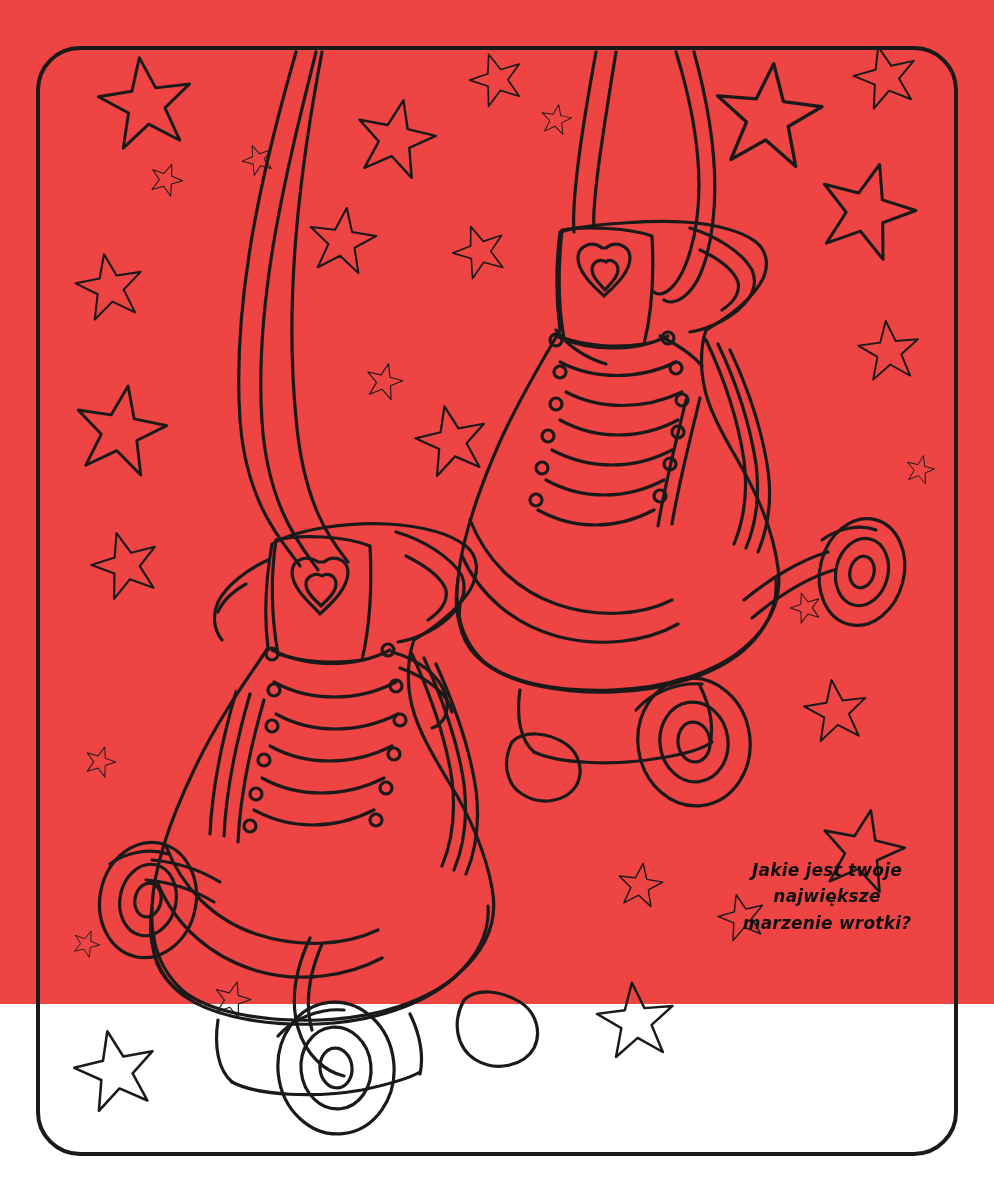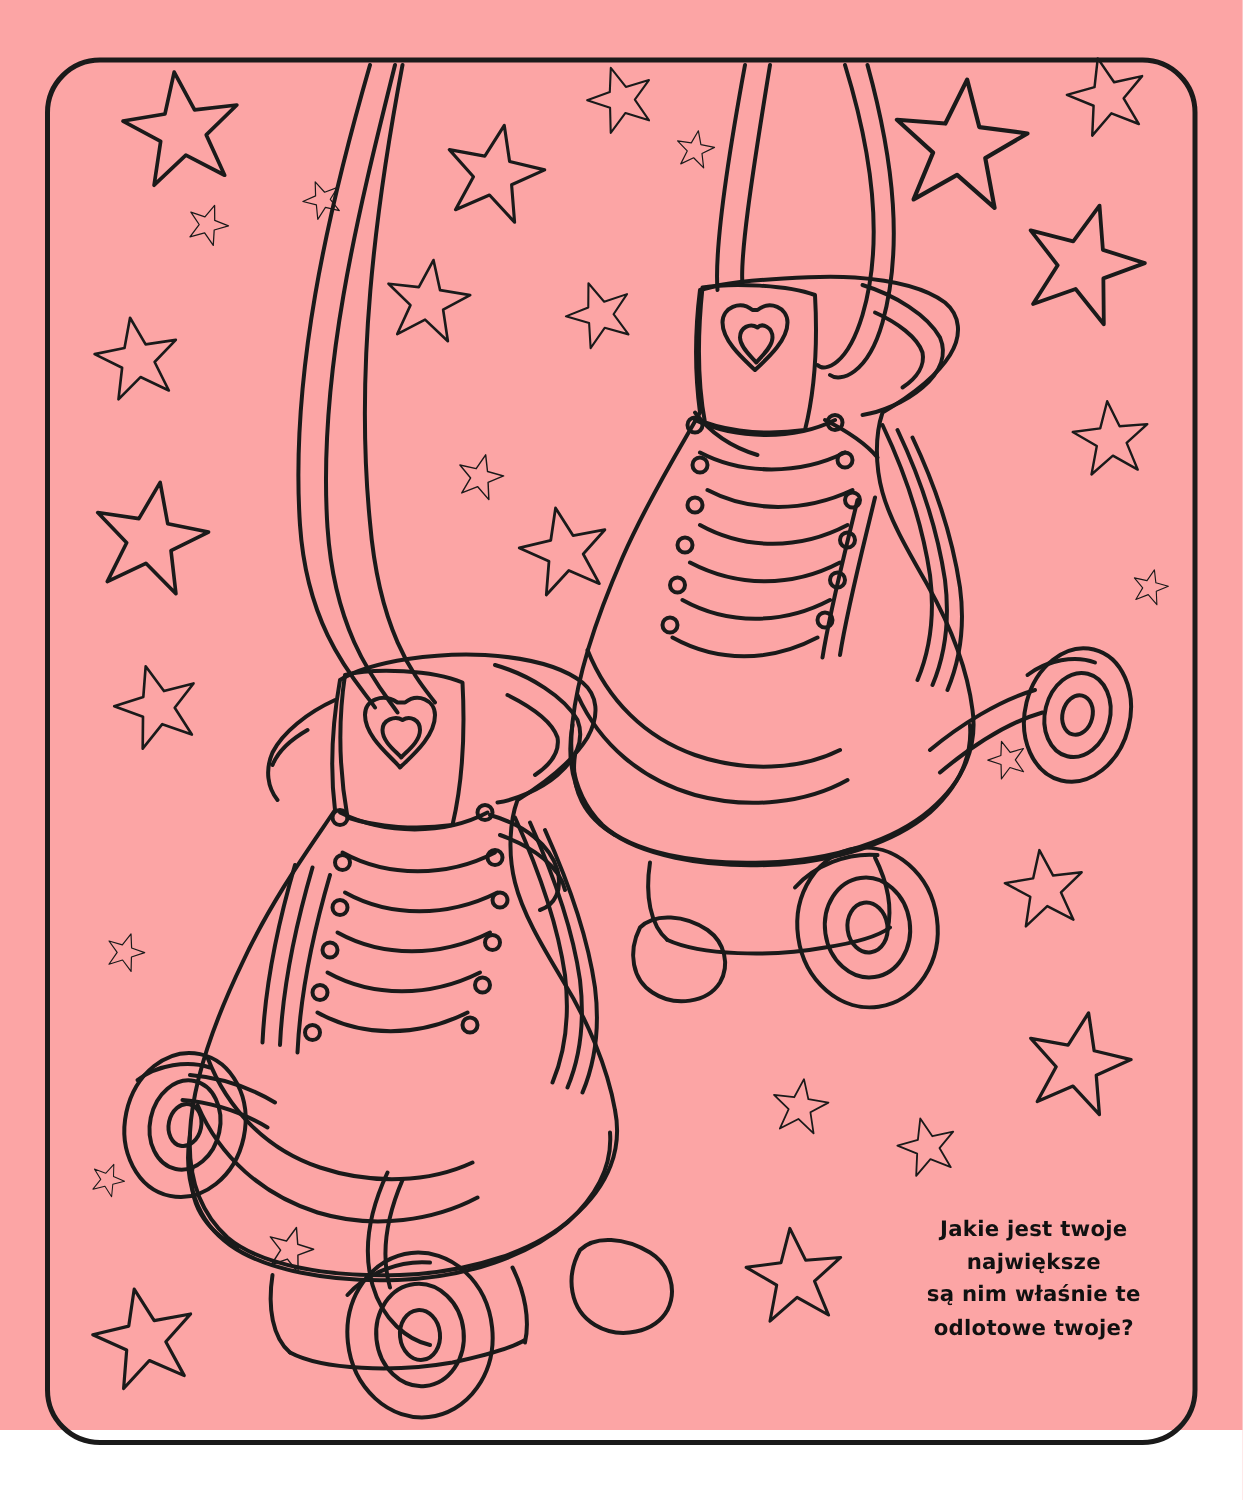--- a/index.html
+++ b/index.html
@@ -9,22 +9,23 @@
   }
   body {
     width: 994px;
     height: 1200px;
     font-family: "Liberation Sans", sans-serif;
     overflow: hidden;
   }
   #page {
     position: relative;
     width: 994px;
-    height: 1144px;
-    background: #fca5a5;
+    height: 1004px;
+    background: #ef4444;
+    font-style: italic;
   }
   #art {
     position: absolute;
     inset: 0;
     width: 994px;
     height: 1200px;
   }
   .caption {
     position: absolute;
     right: 52px;
@@ -255,17 +256,16 @@
 
         <path d="M464,1000 C452,1022 456,1048 476,1060 C496,1072 524,1066 534,1048
                  C542,1032 536,1012 520,1002 C500,990 476,988 464,1000 Z"></path>
       </g>
     </g>
   </svg>
 
   <div class="caption">
     <div>Jakie jest twoje</div>
     <div>największe</div>
-    <div>są nim właśnie te</div>
-    <div>odlotowe twoje?</div>
+    <div>marzenie wrotki?</div>
   </div>
 
 </div>
 
 </body></html>

